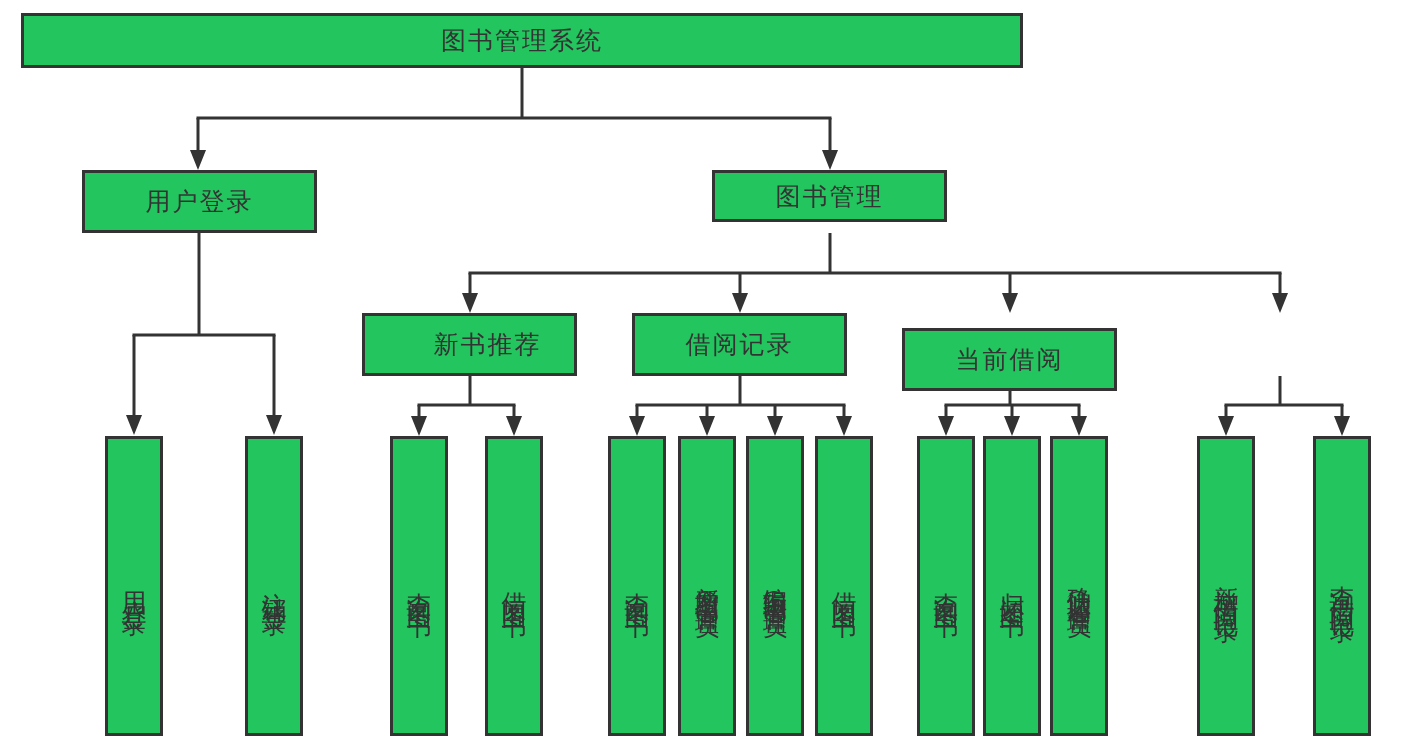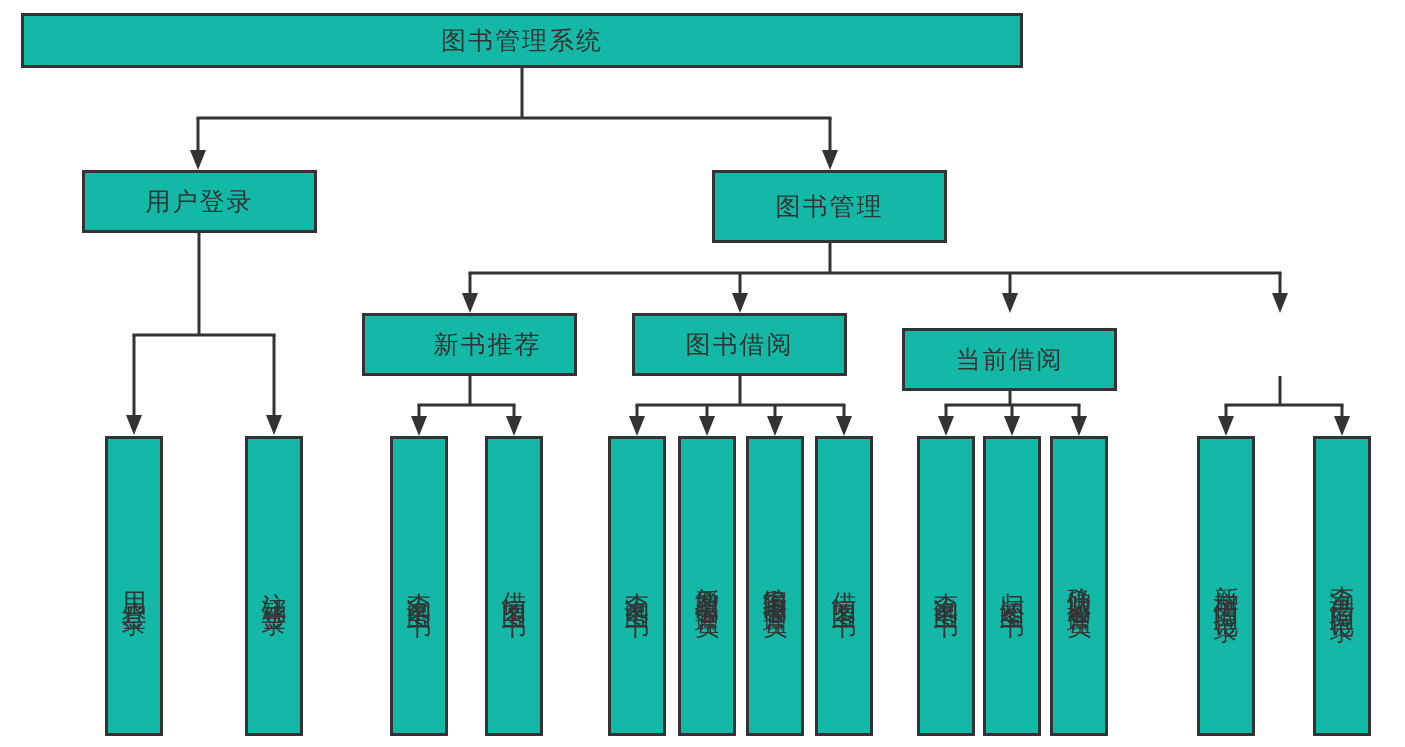--- a/index.html
+++ b/index.html
@@ -8,21 +8,21 @@
     background: #ffffff;
     font-family: "DejaVu Sans", "Liberation Sans", sans-serif;
     overflow: hidden;
   }
   .canvas { position: relative; width: 1405px; height: 747px; }
   .connectors { position: absolute; left: 0; top: 0; width: 1405px; height: 747px; }
   .connectors line { stroke: #333333; stroke-width: 3; }
   .connectors polygon { fill: #333333; }
   .box {
     position: absolute;
-    background: #14b8a6;
+    background: #22c55e;
     border: 3px solid #333333;
     display: flex;
     align-items: center;
     justify-content: center;
     color: #333333;
   }
   .h-box span { font-size: 25px; letter-spacing: 2px; white-space: nowrap; }
   .leaf span {
     writing-mode: vertical-rl;
     font-size: 25px;
@@ -107,29 +107,29 @@
     <polygon points="1334,416 1350,416 1342,436"></polygon>
   </svg>
 
   <div class="box h-box" style="left:21px; top:13px; width:1002px; height:55px;">
     <span>图书管理系统</span>
   </div>
 
   <div class="box h-box" style="left:82px; top:170px; width:235px; height:63px;">
     <span>用户登录</span>
   </div>
-  <div class="box h-box" style="left:712px; top:170px; width:235px; height:73px;">
+  <div class="box h-box" style="left:712px; top:170px; width:235px; height:52px;">
     <span>图书管理</span>
   </div>
 
   <div class="box h-box" style="left:362px; top:313px; width:215px; height:63px;padding-left:36px;">
     <span>新书推荐</span>
   </div>
   <div class="box h-box" style="left:632px; top:313px; width:215px; height:63px;">
-    <span>图书借阅</span>
+    <span>借阅记录</span>
   </div>
   <div class="box h-box" style="left:902px; top:328px; width:215px; height:63px;">
     <span>当前借阅</span>
   </div>
 
   <div class="box leaf" style="left:105px; top:436px; width:58px; height:300px;">
     <span>用户登录</span>
   </div>
   <div class="box leaf" style="left:245px; top:436px; width:58px; height:300px;">
     <span>注销登录</span>

